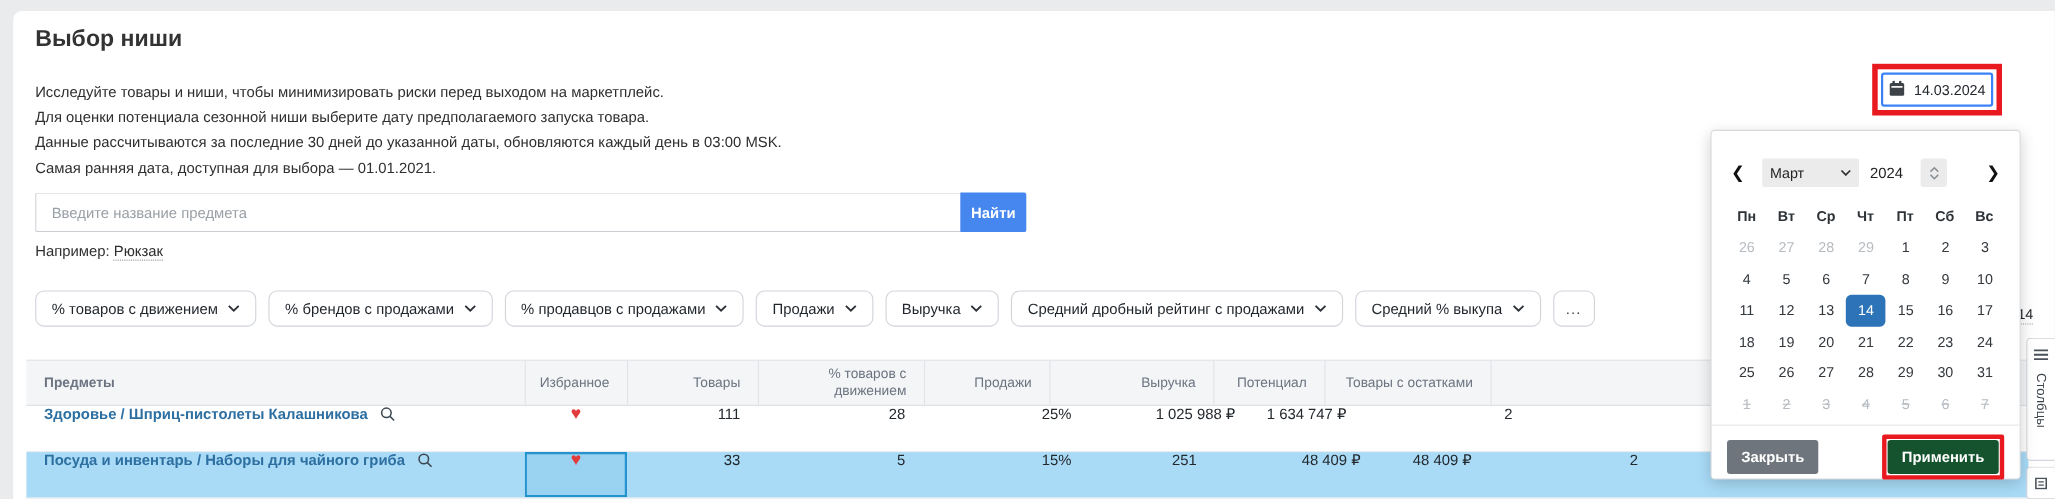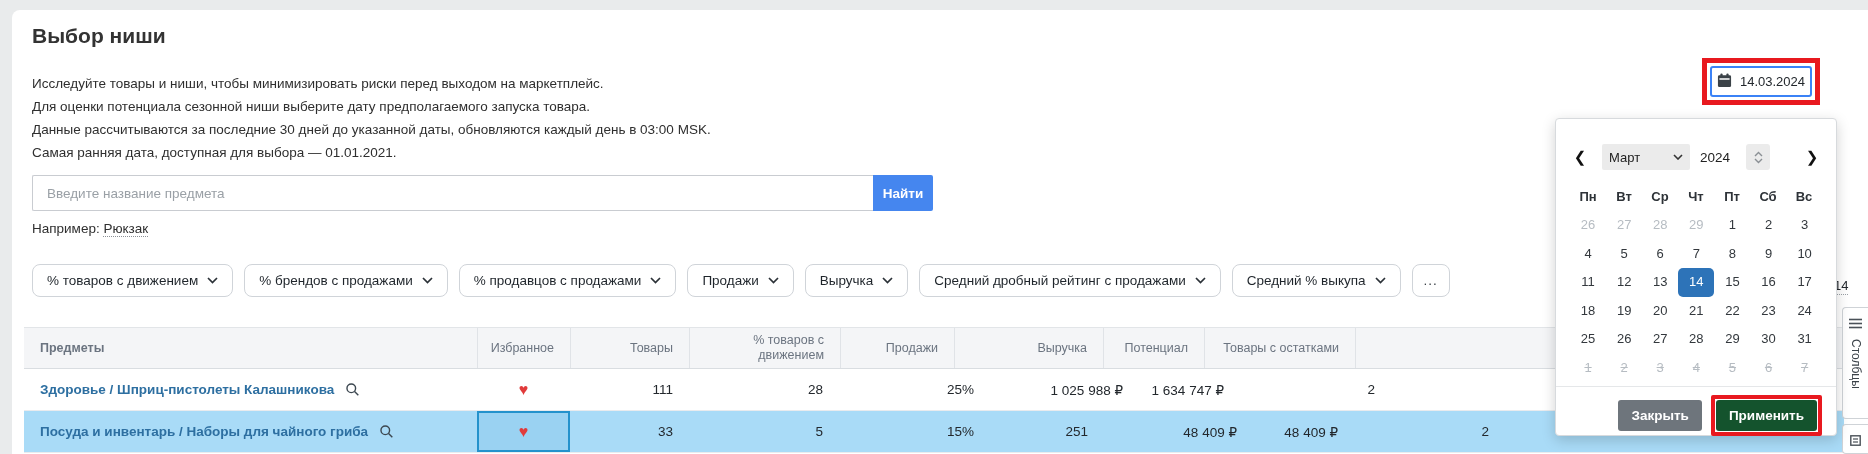--- a/index.html
+++ b/index.html
@@ -44,21 +44,21 @@
   .thead{display:flex;height:42px;background:#f4f5f7;border-top:1px solid #e2e5e8;border-bottom:1px solid #d9dde1;box-sizing:border-box;}
   .th{
     box-sizing:border-box;display:flex;align-items:center;justify-content:flex-end;
     padding:0 16px;border-left:1px solid #e0e3e7;color:#6b7480;font-size:12.5px;
     line-height:15px;text-align:right;cursor:pointer;
   }
   .th.c0{justify-content:flex-start;text-align:left;border-left:none;}
   .th.c9{cursor:default;}
   .row{display:flex;height:42px;border-bottom:1px solid #e9ebee;box-sizing:border-box;background:#fff;}
   .row.hl{background:#a9dbf7;}
-  .cell{box-sizing:border-box;display:flex;align-items:center;font-size:13.5px;color:#23282d;}
+  .cell{box-sizing:border-box;display:flex;align-items:flex-start;font-size:13.5px;color:#23282d;}
   .cell.num{justify-content:flex-end;padding-right:16px;}
   .cell.subject{padding-left:16px;gap:11px;}
   .subject-link{color:#2d6fa1;text-decoration:none;cursor:pointer;font-size:13.5px;}
   .cell.fav{justify-content:center;cursor:pointer;}
   .cell.fav.sel{background:#9ad2f2;box-shadow:inset 0 0 0 2px #2492cc;}
   .heart{color:#e13b3b;font-size:16px;line-height:16px;cursor:pointer;}
   .c0{width:453px;font-weight:bold;}.c1{width:93px;}.c2{width:119px;}.c3{width:150px;}.c4{width:151px;}
   .c5{width:114px;}.c6{width:149px;}.c7{width:101px;}.c8{width:151px;}.c9{flex:1;}
 
   
@@ -89,21 +89,21 @@
   }
   .nav-arrow.next{margin-left:auto;}
   .week-row{margin-top:12px;display:flex;}
   .cal-grid{display:flex;flex-wrap:wrap;width:253px;}
   .day{width:36.1px;height:28.5px;line-height:28.5px;text-align:center;font-size:13px;color:#33383d;border-radius:5px;cursor:pointer;box-sizing:border-box;}
   .day.wk{font-weight:700;color:#2e3338;cursor:default;height:28px;line-height:28px;}
   .day.muted{color:#b6bcc2;}
   .day.strike{text-decoration:line-through;}
   .day.selected{background:#2d73b8;color:#fff;}
   .cal-divider{height:1px;background:#e5e7e9;margin:4px -14px 0 -14px;}
-  .cal-footer{margin-top:8px;display:flex;justify-content:flex-end;align-items:center;}
+  .cal-footer{margin-top:8px;display:flex;justify-content:space-between;align-items:center;}
   .btn{border:none;border-radius:3px;color:#fff;font-size:13.5px;font-weight:700;padding:8px 13px;cursor:pointer;font-family:"Liberation Sans",sans-serif;}
   .btn.close{background:#6e757c;margin-right:9px;}
   .btn.apply{background:#14532d;}
   .apply-wrap{border:4px solid #e8191f;border-radius:2px;padding:1px;position:relative;z-index:30;}
 
   
   .side-tab{
     position:absolute;left:1842px;width:26px;box-sizing:border-box;background:#fff;
     border:1px solid #cfd3d7;border-right:none;border-radius:4px 0 0 4px;z-index:5;
     display:flex;flex-direction:column;align-items:center;padding-top:7px;gap:6px;cursor:pointer;

